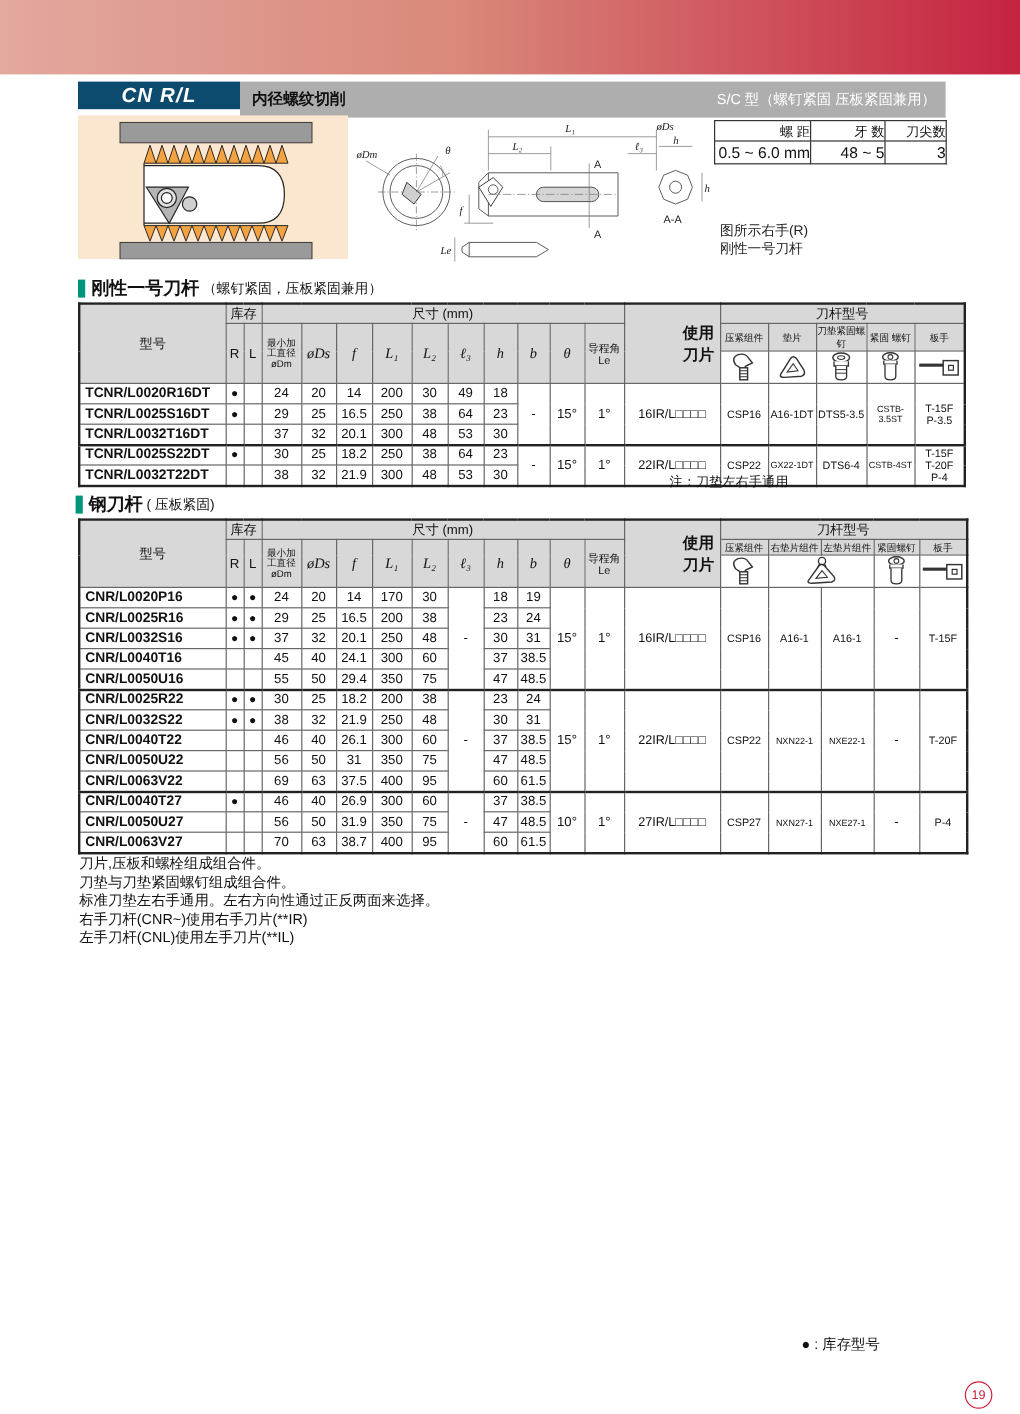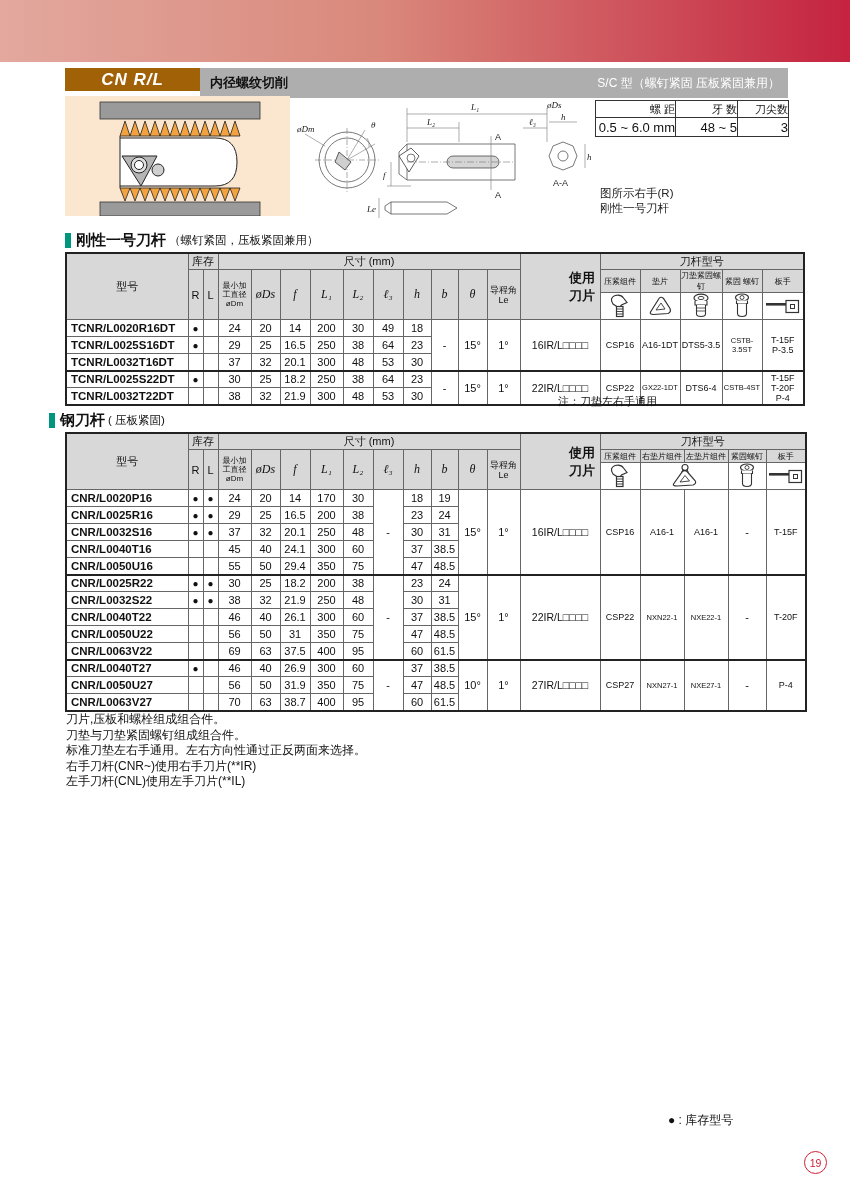--- a/index.html
+++ b/index.html
@@ -6,21 +6,21 @@
   body { background:#fff; }
   .page { position:relative; width:850px; height:1178px; background:#fff;
           font-family:"Liberation Sans", sans-serif; color:#111; overflow:hidden; }
 
   
   .banner { position:absolute; left:0; top:0; width:850px; height:62px;
             background:linear-gradient(90deg,#e3a89e 0%,#d9887b 45%,#c52340 100%); }
 
   
   .titlebar { position:absolute; left:65px; top:68px; width:723px; height:23px; }
-  .model-box { position:absolute; left:0; top:0; width:135px; height:23px; background:#a16207;
+  .model-box { position:absolute; left:0; top:0; width:135px; height:23px; background:#0c4a6e;
                color:#fff; font-weight:bold; font-style:italic; font-size:17px;
                display:flex; align-items:center; justify-content:center; letter-spacing:1px; }
   .gray-bar { position:absolute; left:135px; top:0; width:588px; height:30px; background:#aeaeae;
               display:flex; align-items:center; }
   .gray-bar .sub { font-size:13px; color:#111; padding-left:10px; font-weight:bold; flex:1; }
   .gray-bar .typ { font-size:12px; color:#fff; padding-right:8px; }
 
   
   .photo { position:absolute; left:65px; top:96px; width:225px; height:120px; }
   .diagram { position:absolute; left:295px; top:94px; width:300px; height:132px; }
@@ -349,21 +349,21 @@
             <td>300</td>
             <td>48</td>
             <td>53</td>
             <td>30</td>
           </tr>
         </tbody>
       </table>
     </div>
   <div class="tbl-note">注：刀垫左右手通用</div>
 
-  <div class="sec-head" style="left:49px; top:411px;">
+  <div class="sec-head" style="left:63px; top:411px;">
     <span class="sec-mark"></span>
     <span class="sec-title">钢刀杆</span>
     <span class="sec-sub">( 压板紧固)</span>
   </div>
   <div class="tblwrap" style="top:432px;">
       <table class="ct">
         <colgroup>
           <col style="width: 122px;">
           <col style="width: 15px;">
           <col style="width: 15px;">

